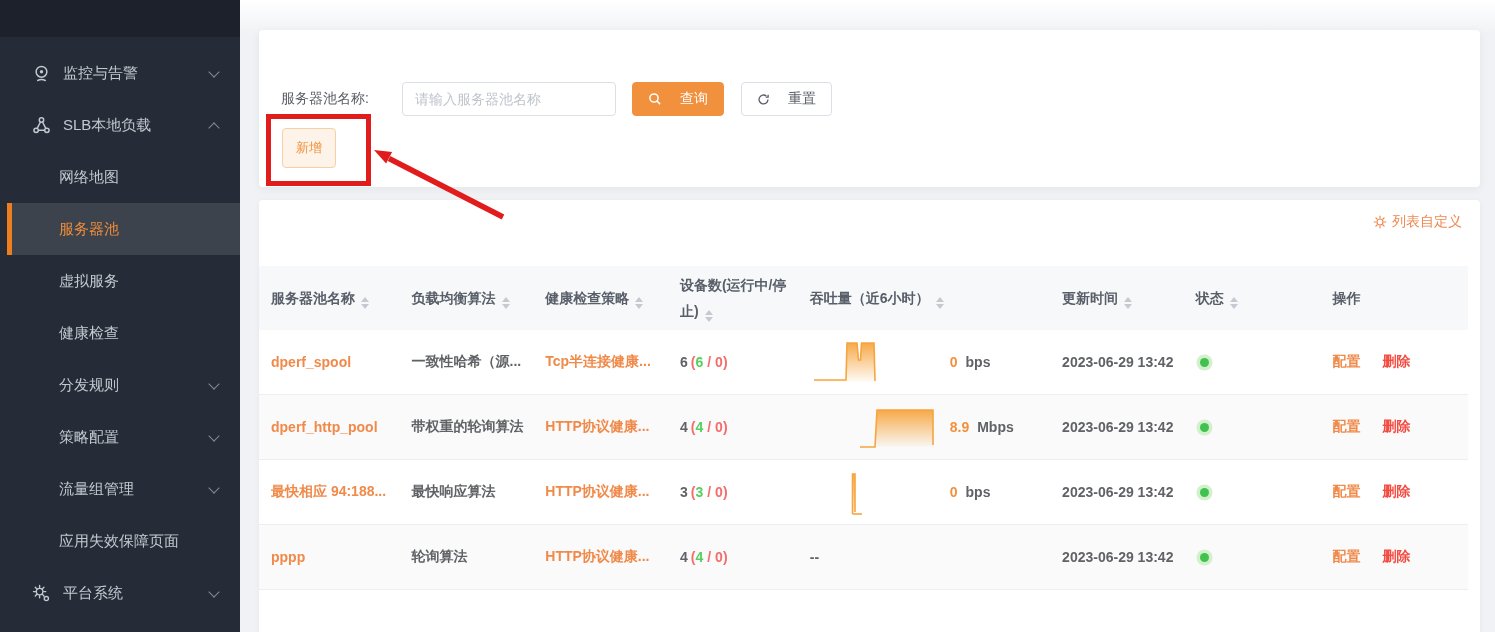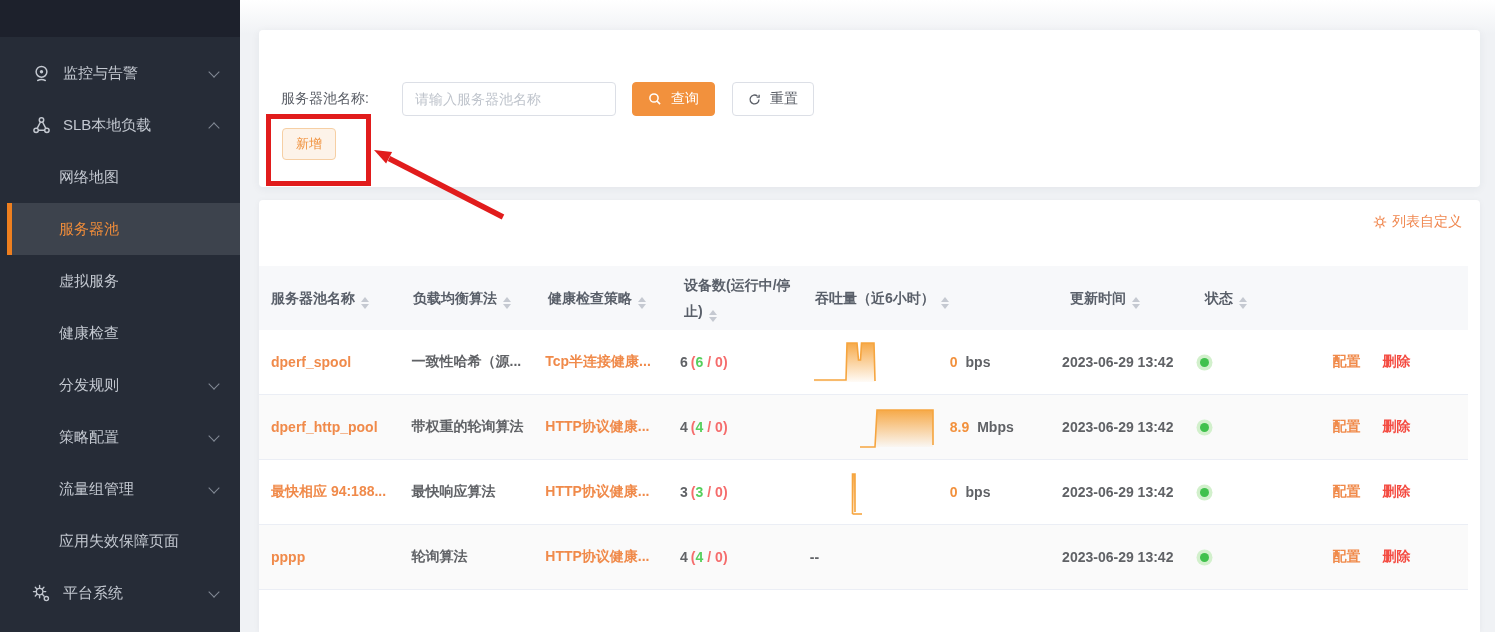--- a/index.html
+++ b/index.html
@@ -28,24 +28,24 @@
     background:linear-gradient(180deg,#ffffff,#f0f2f5); }
 
   .search-card { position:absolute; left:19px; top:30px; width:1221px; height:157px;
     background:#fff; border-radius:4px; box-shadow:0 2px 10px rgba(31,45,61,.06); }
   .form-row { position:absolute; left:22px; top:52px; display:flex; align-items:center; height:34px; }
   .form-label { font-size:14px; color:#5a5e66; margin-right:12px; }
   .text-input { width:214px; height:34px; border:1px solid #dcdfe6; border-radius:4px;
     padding:0 12px; font-size:14px; color:#606266; outline:none; background:#fff;margin-left:21px; }
   .text-input::placeholder { color:#bfc4cc; }
   .btn { height:34px; border-radius:4px; font-size:14px; display:inline-flex;
-    align-items:center; gap:9px; cursor:pointer; padding:0 15px; }
+    align-items:center; gap:18px; cursor:pointer; padding:0 15px; }
   .btn-query { margin-left:16px; background:#f2913d; border:1px solid #f2913d; color:#fff; }
   .btn-reset { margin-left:17px; background:#fff; border:1px solid #dcdfe6; color:#5a5e66; }
-  .btn-add { position:absolute; left:23px; top:98px; height:32px; padding:0 13px; font-size:13px;
+  .btn-add { position:absolute; left:23px; top:98px; height:40px; padding:0 13px; font-size:13px;
     background:#fdf3e9; border:1px solid #f6cfa4; border-radius:4px; color:#f0913c; cursor:pointer; }
 
   
   .hl-box { position:absolute; left:7px; top:84px; width:105px; height:72px;
     border:5px solid #e11c1c; z-index:20; pointer-events:none; }
   .arrow-svg { position:absolute; left:125px; top:142px; width:150px; height:85px; z-index:21; pointer-events:none; }
 
   
   .table-card { position:absolute; left:19px; top:200px; width:1221px; height:432px;
     background:#fff; border-radius:4px 4px 0 0; box-shadow:0 1px 6px rgba(31,45,61,.05); }
@@ -265,20 +265,23 @@
                 <i class="c-up"></i>
                 <i class="c-down"></i>
               </span></span>
           </div>
         <div class="th col-status">
             <span class="th-inner"><span>状态</span><span class="caret">
                 <i class="c-up"></i>
                 <i class="c-down"></i>
               </span></span>
           </div>
+        <div class="th col-ops">
+            <span class="th-inner">操作</span>
+          </div>
       </div>
 
       <div class="tr">
         <div class="td col-name">
             <a class="link">dperf_spool</a>
           </div>
         <div class="td col-algo">
             <span>一致性哈希（源...</span>
           </div>
         <div class="td col-health">

